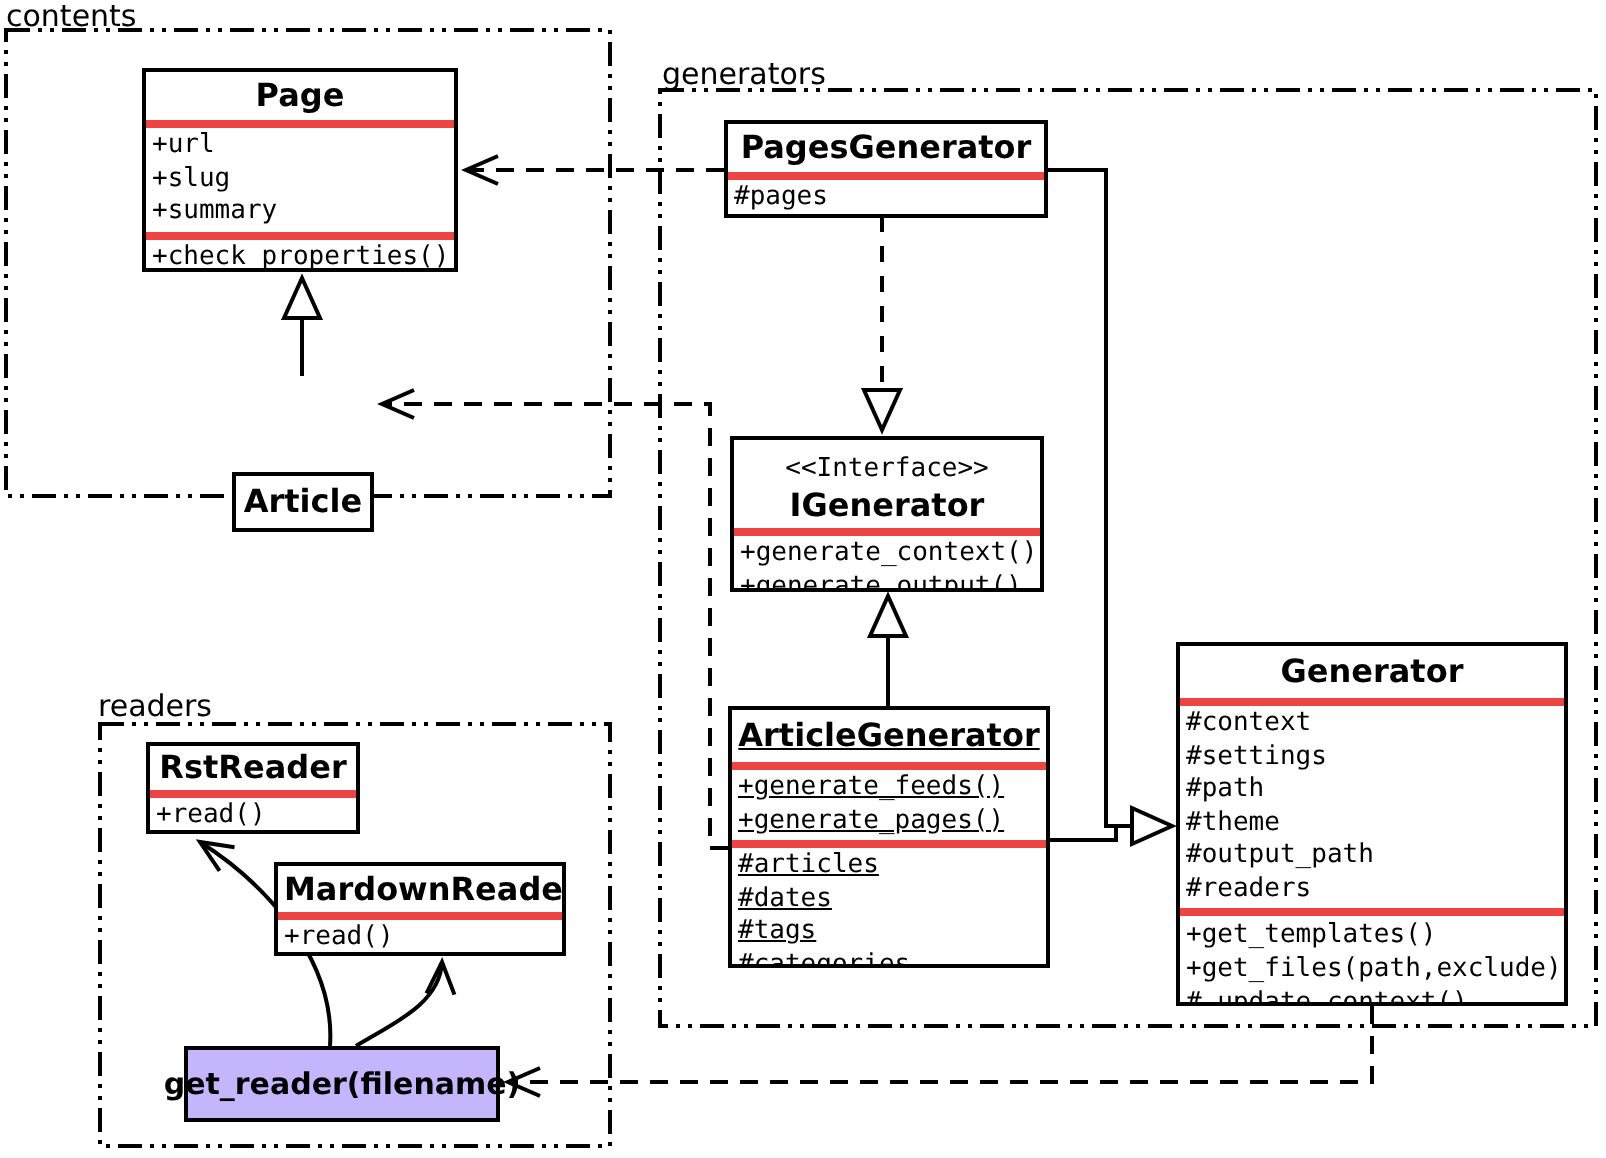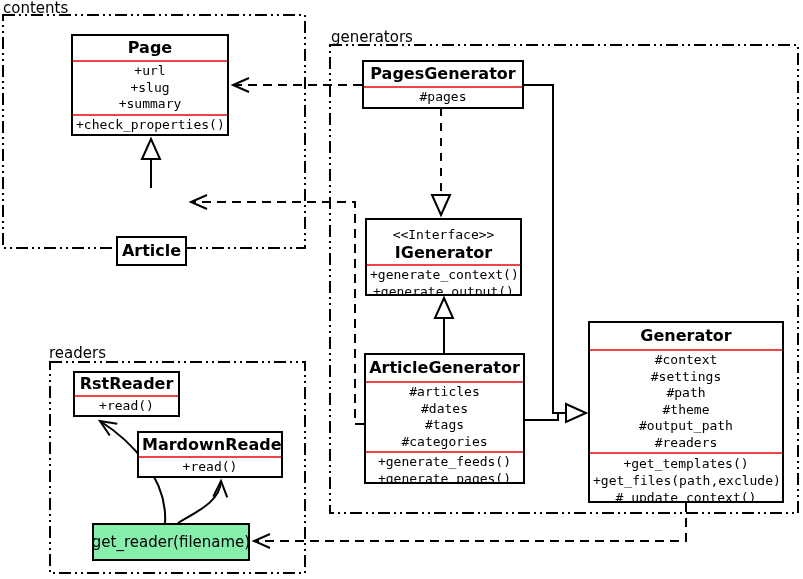--- a/index.html
+++ b/index.html
@@ -19,27 +19,27 @@
   .uml .title{
     text-align:center;font-weight:bold;font-size:16px;line-height:24px;
     padding:0 3px;white-space:nowrap;
   }
   .uml .stereo{
     text-align:center;font-family:"DejaVu Sans Mono",monospace;font-weight:normal;
     font-size:13px;line-height:16px;padding-top:7px;white-space:nowrap;
   }
   .uml .stereo + .title{line-height:20px;padding-bottom:1px;}
   .comp{
-    border-top:2px solid #ef4444;font-family:"DejaVu Sans Mono",monospace;
-    font-size:13px;line-height:16.5px;padding:1px 3px;white-space:nowrap;text-align:center;
+    border-top:4px solid #ef4444;font-family:"DejaVu Sans Mono",monospace;
+    font-size:13px;line-height:16.5px;padding:1px 3px;white-space:nowrap;
   }
   .node{
-    position:absolute;z-index:2;background:#86efac;border:2px solid #000;
+    position:absolute;z-index:2;background:#c4b5fd;border:2px solid #000;
     box-sizing:border-box;display:flex;align-items:center;justify-content:center;
-    font-size:15px;white-space:nowrap;
+    font-size:15px;white-space:nowrap;font-weight:bold;
   }
 </style>
 </head>
 <body>
 
 <svg class="edges" width="803" height="579" viewBox="0 0 803 579">
   <defs>
     <marker id="tri" markerUnits="userSpaceOnUse" markerWidth="26" markerHeight="24" refX="22" refY="11" orient="auto">
       <path d="M2,2 L22,11 L2,20 Z" fill="#ffffff" stroke="#000000" stroke-width="2"></path>
     </marker>
@@ -102,31 +102,31 @@
 
 <div class="uml" style="left:365px;top:218px;width:157px;height:78px;">
   <div class="stereo">&lt;&lt;Interface&gt;&gt;</div>
   <div class="title">IGenerator</div>
   <div class="comp">
     <div>+generate_context()</div>
     <div>+generate_output()</div>
   </div>
 </div>
 
-<div class="uml" style="left:364px;top:353px;width:161px;height:131px;">
+<div class="uml" style="left:364px;top:353px;width:161px;height:131px;text-decoration:underline;">
   <div class="title" style="line-height:26px;">ArticleGenerator</div>
+  <div class="comp">
+    <div>+generate_feeds()</div>
+    <div>+generate_pages()</div>
+  </div>
   <div class="comp">
     <div>#articles</div>
     <div>#dates</div>
     <div>#tags</div>
     <div>#categories</div>
-  </div>
-  <div class="comp">
-    <div>+generate_feeds()</div>
-    <div>+generate_pages()</div>
   </div>
 </div>
 
 <div class="uml" style="left:588px;top:321px;width:196px;height:182px;">
   <div class="title" style="line-height:26px;">Generator</div>
   <div class="comp">
     <div>#context</div>
     <div>#settings</div>
     <div>#path</div>
     <div>#theme</div>

